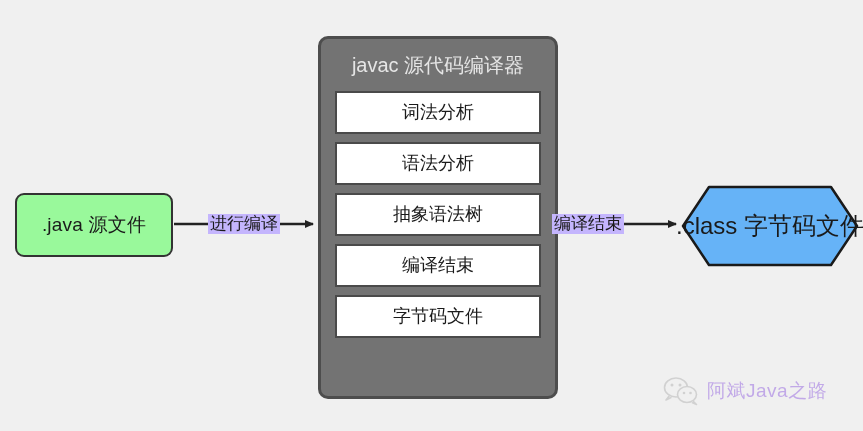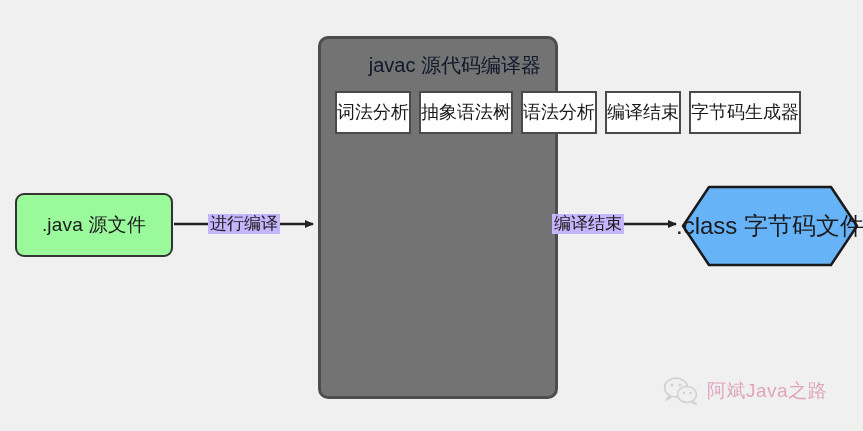--- a/index.html
+++ b/index.html
@@ -52,27 +52,28 @@
     border: 3px solid #4d4d4d;
     border-radius: 10px;
     padding: 0 14px;
     display: flex;
     flex-direction: column;
     align-items: stretch;
   }
   .compiler-title {
     height: 52px;
     line-height: 52px;
-    text-align: right;
+    text-align: center;
     font-size: 20px;
-    color: #0f172a;
+    color: #e5e5e5;
     white-space: nowrap;
   }
   .phase-list {
     display: flex;
+    flex-direction: column;
     gap: 8px;
     padding-bottom: 12px;
   }
   .phase-box {
     background: #ffffff;
     border: 2px solid #4a4a4a;
     box-sizing: border-box;
     height: 43px;
     line-height: 39px;
     text-align: center;
@@ -135,21 +136,21 @@
     position: absolute;
     left: 663px;
     top: 376px;
     display: flex;
     align-items: center;
     gap: 8px;
     opacity: 0.35;
   }
   .watermark-text {
     font-size: 19px;
-    color: #be185d;
+    color: #6d28d9;
     white-space: nowrap;
     letter-spacing: 0.5px;
   }
 </style>
 </head>
 <body>
 
 <div id="canvas">
 
   <svg class="arrow-svg" viewBox="0 0 863 431">
@@ -170,30 +171,30 @@
 
   <div class="edge-label edge-label-1">进行编译</div>
 
   <div class="compiler-box">
     <div class="compiler-title">javac 源代码编译器</div>
     <div class="phase-list">
       <div class="phase-box">
         <span>词法分析</span>
       </div>
       <div class="phase-box">
+        <span>语法分析</span>
+      </div>
+      <div class="phase-box">
         <span>抽象语法树</span>
       </div>
       <div class="phase-box">
-        <span>语法分析</span>
-      </div>
-      <div class="phase-box">
         <span>编译结束</span>
       </div>
       <div class="phase-box">
-        <span>字节码生成器</span>
+        <span>字节码文件</span>
       </div>
     </div>
   </div>
 
   <div class="edge-label edge-label-2">编译结束</div>
 
   <div class="node-class-wrap">
     <svg width="178" height="82" viewBox="0 0 178 82">
       <polygon points="28,2 150,2 176,41 150,80 28,80 2,41" fill="#66b3f7" stroke="#1a1a1a" stroke-width="2.5" stroke-linejoin="round"></polygon>
     </svg>

